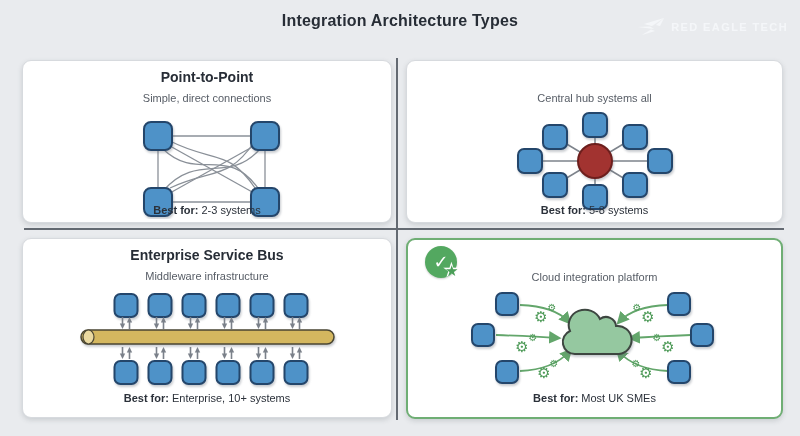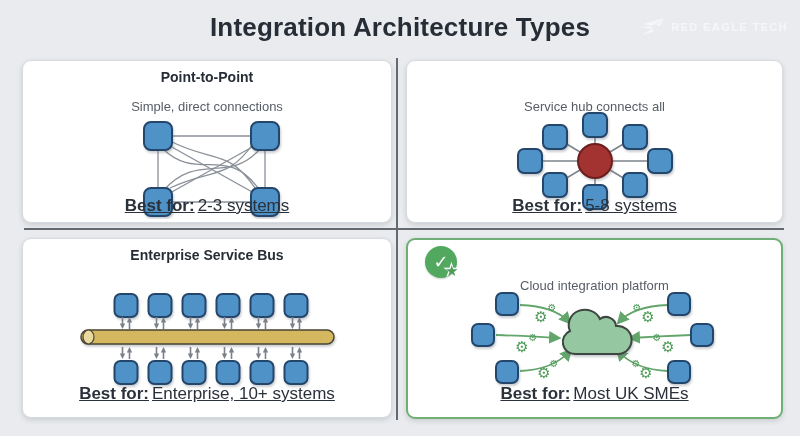--- a/index.html
+++ b/index.html
@@ -5,21 +5,21 @@
   * { margin:0; padding:0; box-sizing:border-box; }
   html,body { width:800px; height:436px; }
   body {
     font-family:"Liberation Sans","DejaVu Sans",sans-serif;
     background:#e9ebee; position:relative; overflow:hidden;
   }
   .stage { position:absolute; inset:0; }
 
   .main-title {
     position:absolute; top:12px; left:0; width:800px; text-align:center;
-    font-size:26px; font-weight:700; color:#272d36; letter-spacing:.2px;
+    font-size:16px; font-weight:700; color:#272d36; letter-spacing:.2px;
   }
   .brand {
     position:absolute; top:16px; right:12px; display:flex; align-items:center; gap:5px;
     color:#f7f9fb; opacity:.85;
   }
   .brand-text { font-size:11px; font-weight:700; letter-spacing:1.4px; }
 
   .divider-v { position:absolute; left:396px; top:58px; width:2px; height:362px; background:#646a72; }
   .divider-h { position:absolute; left:24px; top:228px; width:760px; height:2px; background:#646a72; }
 
@@ -28,23 +28,23 @@
     box-shadow:0 2px 5px rgba(60,70,80,.18);
   }
   .card.tl { left:22px;  top:60px;  width:370px; height:163px; }
   .card.tr { left:406px; top:60px;  width:377px; height:163px; }
   .card.bl { left:22px;  top:238px; width:370px; height:180px; }
   .card.br { left:406px; top:238px; width:377px; height:181px; border:2px solid #6fae74; }
 
   .card-title { position:absolute; top:8px; left:0; width:100%; text-align:center;
     font-size:14px; font-weight:700; color:#272d36; }
   .card-sub   { position:absolute; top:31px; left:0; width:100%; text-align:center;
-    font-size:13px; color:#575d66;margin-top:7px; }
+    font-size:11px; color:#575d66; }
   .best-for   { position:absolute; left:0; width:100%; text-align:center;
-    font-size:17px; color:#2b313a;text-decoration:underline; }
+    font-size:11px; color:#2b313a; }
   .best-for b { font-weight:700; margin-right:3px; }
   .card.tl .best-for, .card.tr .best-for { bottom:6px; }
   .card.bl .best-for, .card.br .best-for { bottom:13px;margin-top:40px; }
 
   .diag { position:absolute; }
   .tl-diag { left:90px;  top:52px; }
   .tr-diag { left:88px;  top:50px; }
   .bl-diag { left:0;     top:52px; }
   .br-diag { left:0;     top:52px; }
 
@@ -111,21 +111,21 @@
         <use href="#p2p-sq" x="31" y="75"></use>
         <use href="#p2p-sq" x="138" y="75"></use>
       </g>
     </svg>
     <div class="best-for">
       <b>Best for:</b><span>2-3 systems</span>
     </div>
   </div>
 
   <div class="card tr">
-    <div class="card-sub">Service hub connects all</div>
+    <div class="card-sub">Central hub systems all</div>
     <svg class="diag tr-diag" width="200" height="110" viewBox="0 0 200 110">
       <defs>
         <g id="hub-sq">
             <rect width="24" height="24" rx="6" fill="#4e92c8" stroke="#24466b" stroke-width="2"></rect>
           </g>
       </defs>
       <g stroke="#7d838b" stroke-width="1.5">
         <line x1="100" y1="50" x2="100" y2="14"></line>
         <line x1="100" y1="50" x2="100" y2="86"></line>
         <line x1="100" y1="50" x2="165" y2="50"></line>
@@ -147,20 +147,21 @@
       </g>
       <circle cx="100" cy="50" r="17" fill="#a23330" stroke="#6d1f1d" stroke-width="2" class="nodes"></circle>
     </svg>
     <div class="best-for">
       <b>Best for:</b><span>5-8 systems</span>
     </div>
   </div>
 
   <div class="card bl">
     <div class="card-title">Enterprise Service Bus</div>
+    <div class="card-sub">Middleware infrastructure</div>
     <svg class="diag bl-diag" width="370" height="100" viewBox="0 0 370 100">
       <defs>
         <g id="esb-sq">
             <rect width="23" height="23" rx="6" fill="#4e92c8" stroke="#24466b" stroke-width="2"></rect>
           </g>
         <g id="ap">
           <path d="M3.5,0 L3.5,7" stroke="#7b818a" stroke-width="1.6"></path>
           <path d="M0.8,6.5 L6.2,6.5 L3.5,12 Z" fill="#7b818a"></path>
           <path d="M10.5,12 L10.5,5" stroke="#7b818a" stroke-width="1.6"></path>
           <path d="M7.8,5.5 L13.2,5.5 L10.5,0 Z" fill="#7b818a"></path>

